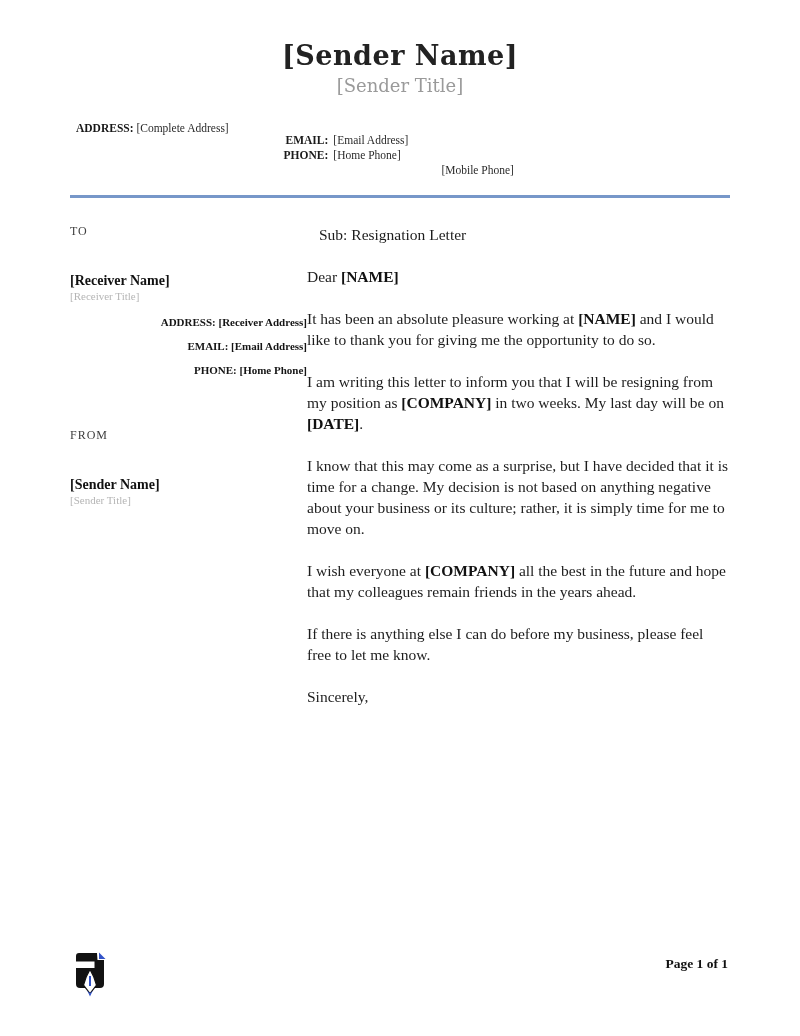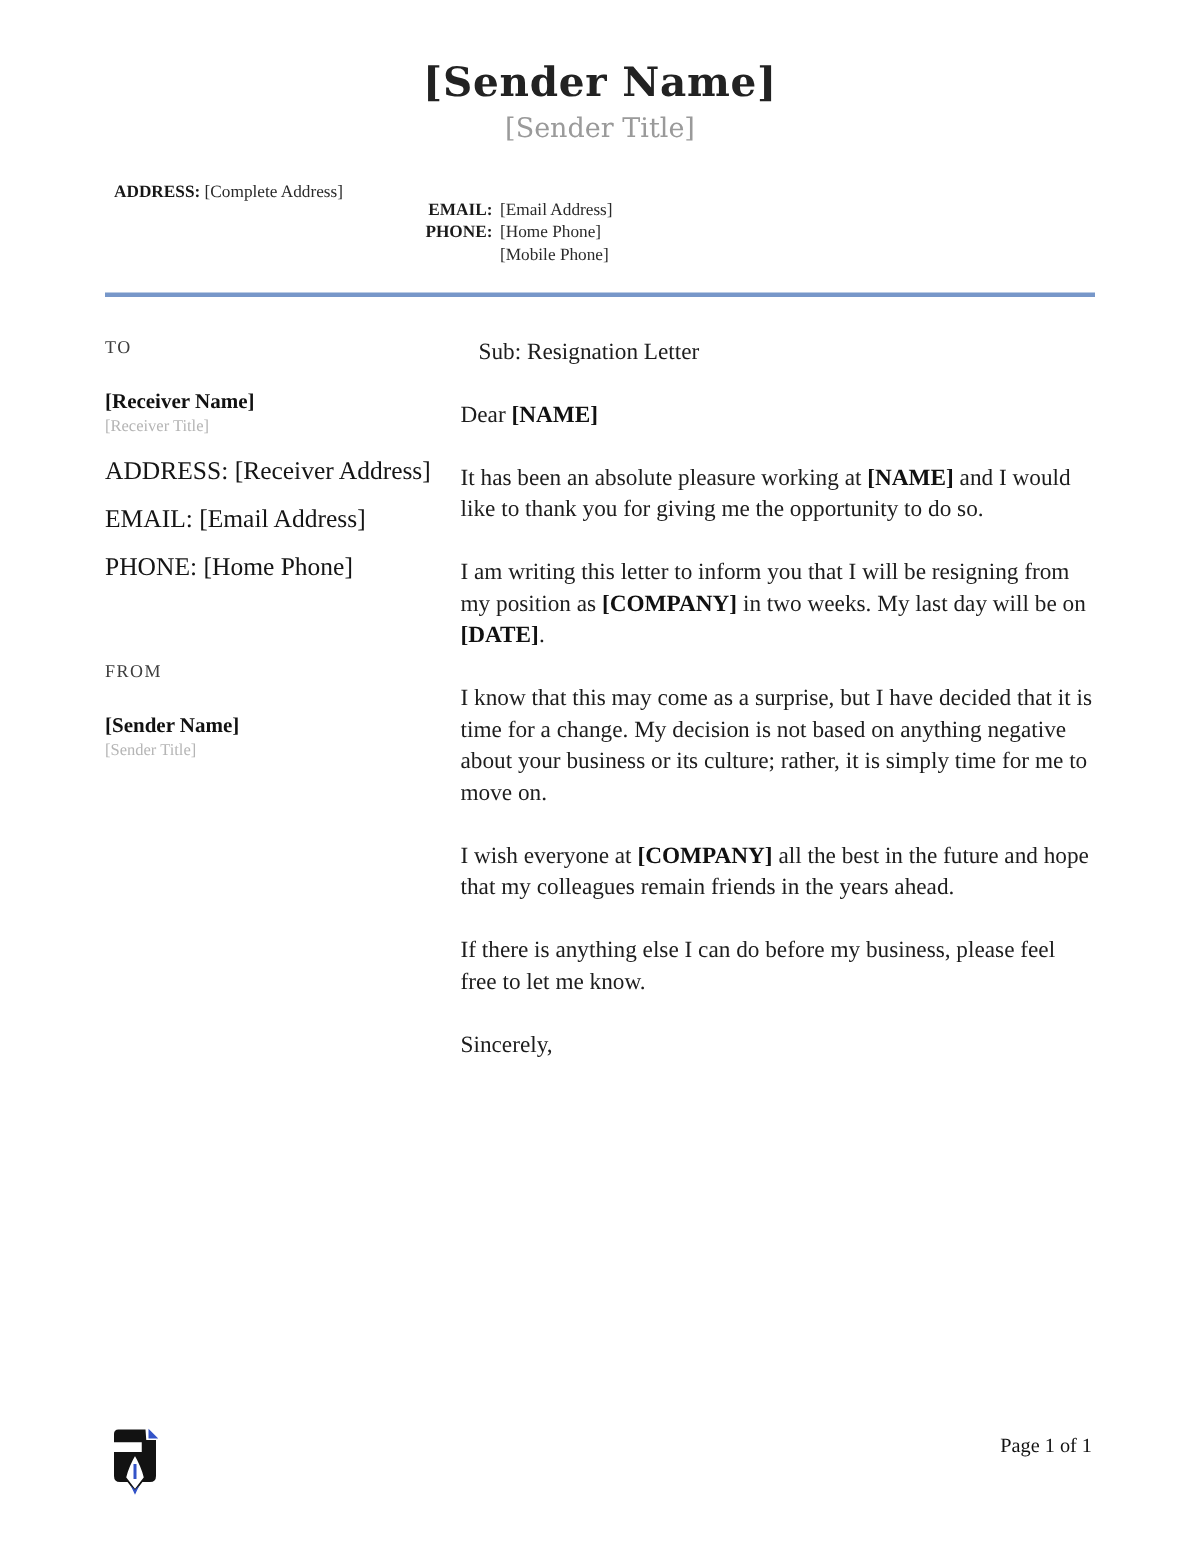--- a/index.html
+++ b/index.html
@@ -26,55 +26,55 @@
     padding: 0 70px;
     margin-top: 24px;
     font-size: 11.5px;
     flex-direction: column;
   }
   .contact-left { padding-left: 6px; padding-top: 2px; }
   .contact-label { font-weight: bold; color: #171717; }
   .contact-value { color: #2a2a2a; }
   .contact-right { display: grid; grid-template-columns: auto auto; column-gap: 5px; row-gap: 3px; margin-right: 108px; }
   .contact-right .lbl { text-align: right; font-weight: bold; }
-  .contact-right .mobile-row { grid-column: 2; }
+  .contact-right .mobile-row { grid-column: 2; text-align: center; }
 
   
   .divider {
     border: none;
     height: 3px;
     background: #7797c9;
     margin: 19px 70px 0 70px;
   }
 
   
   .main { display: flex; padding: 26px 70px 0 70px; }
   .side-panel { width: 237px; flex: 0 0 237px; }
   .section-label { font-size: 12px; color: #3d3d3d; letter-spacing: 1px; font-family: Liberation Serif, serif; }
-  .party-name { font-size: 14px; font-weight: bold; color: #111; margin-top: 22px; }
+  .party-name { font-size: 14px; font-weight: bold; color: #111; margin-top: 34px; }
   .party-title { font-size: 11px; color: #b5b5b5; margin-top: 1px; }
   .party-lines { margin-top: 14px; }
-  .party-line { font-size: 17px; font-weight: normal; color: #151515; margin-bottom: 12px; }
+  .party-line { font-size: 11px; font-weight: bold; color: #151515; margin-bottom: 12px; text-align: right; }
   .from-block { margin-top: 52px; }
 
   
   .letter-body { width: 426px; font-size: 15.5px; line-height: 21px; color: #1d1d1d; }
   .letter-body .para { margin-bottom: 21px; }
   .letter-body b { font-weight: bold; color: #111; }
   .subject { margin-bottom: 21px; margin-left: 12px; }
   .salutation { margin-bottom: 15px; }
 
   
   .logo-badge { position: absolute; left: 74px; top: 952px; width: 32px; height: 45px; }
   .page-number {
     position: absolute;
     right: 72px;
     top: 956px;
     font-size: 13.5px;
-    font-weight: normal;
+    font-weight: bold;
     color: #111;
   }
 </style>
 </head>
 <body>
 
 <div class="page">
 
   <header class="letterhead">
     <div class="sender-name">[Sender Name]</div>

